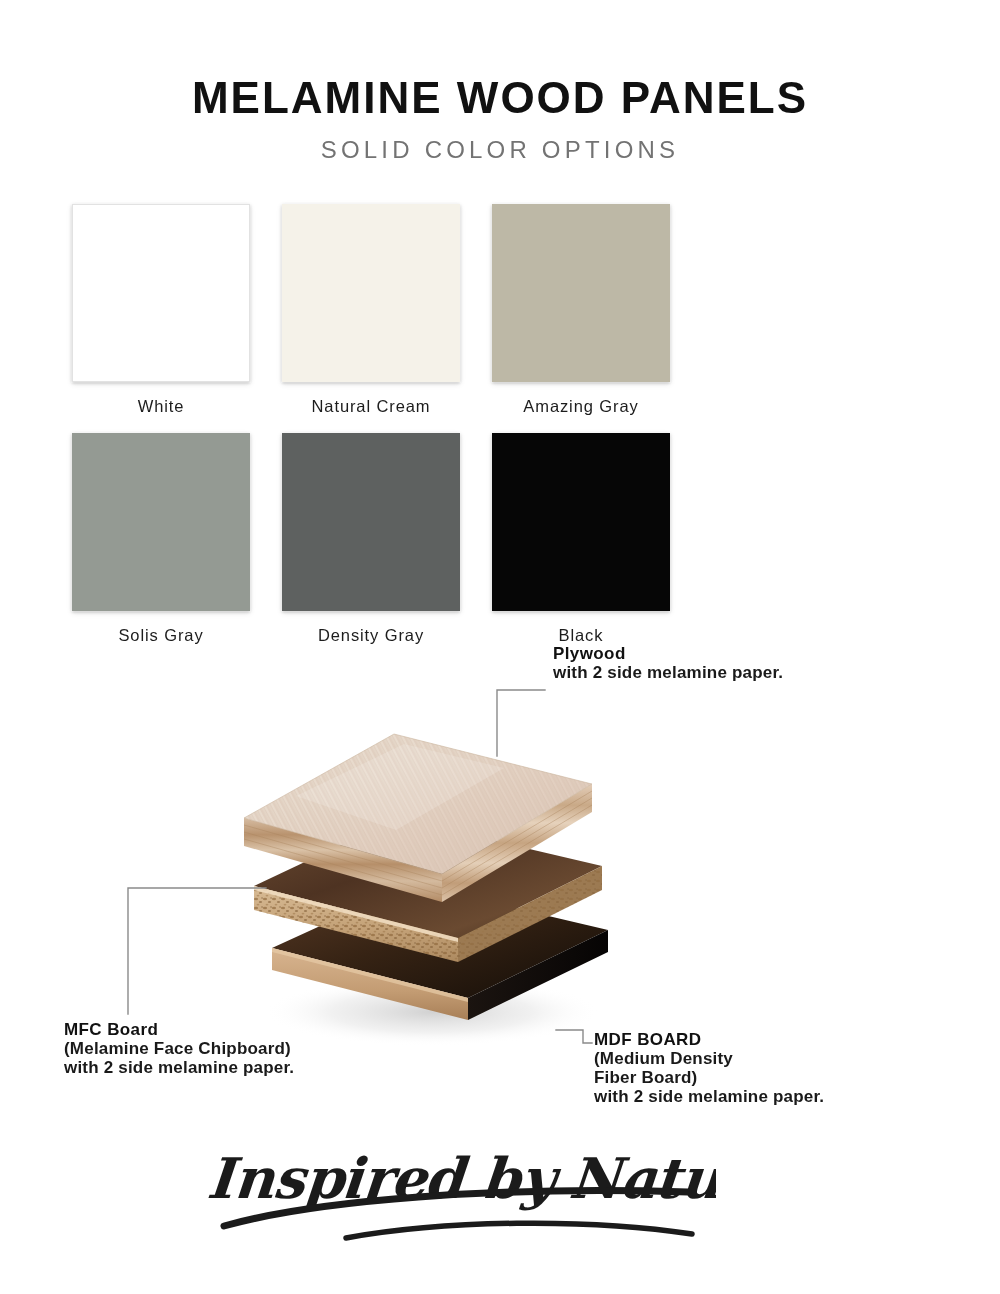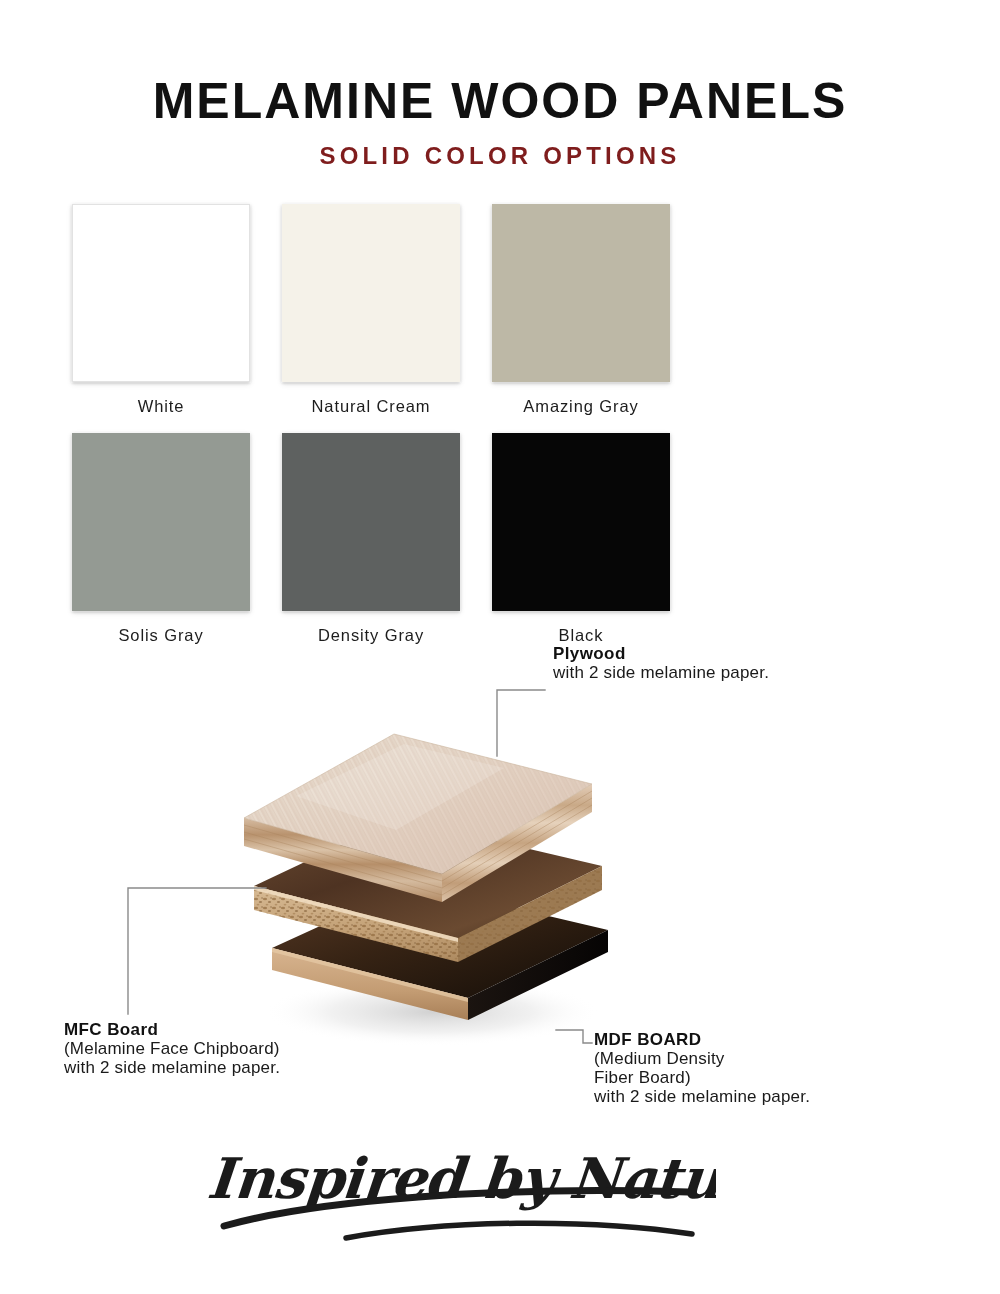--- a/index.html
+++ b/index.html
@@ -27,34 +27,34 @@
   
   .header {
     position: absolute;
     top: 76px;
     left: 0;
     width: 1000px;
     text-align: center;
   }
   .title {
     font-family: "Liberation Sans", sans-serif;
-    font-size: 50px;
+    font-size: 44px;
     font-weight: 700;
     letter-spacing: 2.0px;
     color: #111111;
     line-height: 1.0;
     margin: 0;
     white-space: nowrap;
   }
   .subtitle {
     margin: 18px 0 8px 0;
     font-size: 24px;
-    font-weight: 700;
+    font-weight: 400;
     letter-spacing: 4.2px;
-    color: #7f1d1d;
+    color: #737373;
     line-height: 1.0;
     white-space: nowrap;
   }
 
   
   .swatch-grid {
     position: absolute;
     top: 204px;
     left: 72px;
     width: 808px;
@@ -108,21 +108,21 @@
   .callout-title {
     font-size: 17px;
     font-weight: 700;
     letter-spacing: 0.4px;
     color: #111111;
     line-height: 1.12;
     white-space: nowrap;
   }
   .callout-line {
     font-size: 17px;
-    font-weight: 400;
+    font-weight: 700;
     letter-spacing: 0.2px;
     color: #1a1a1a;
     line-height: 1.12;
     white-space: nowrap;
   }
 
   .callout-plywood { left: 553px; top: 644px; }
   .callout-mfc     { left: 64px;  top: 1020px; }
   .callout-mdf     { left: 594px; top: 1030px; }
 

